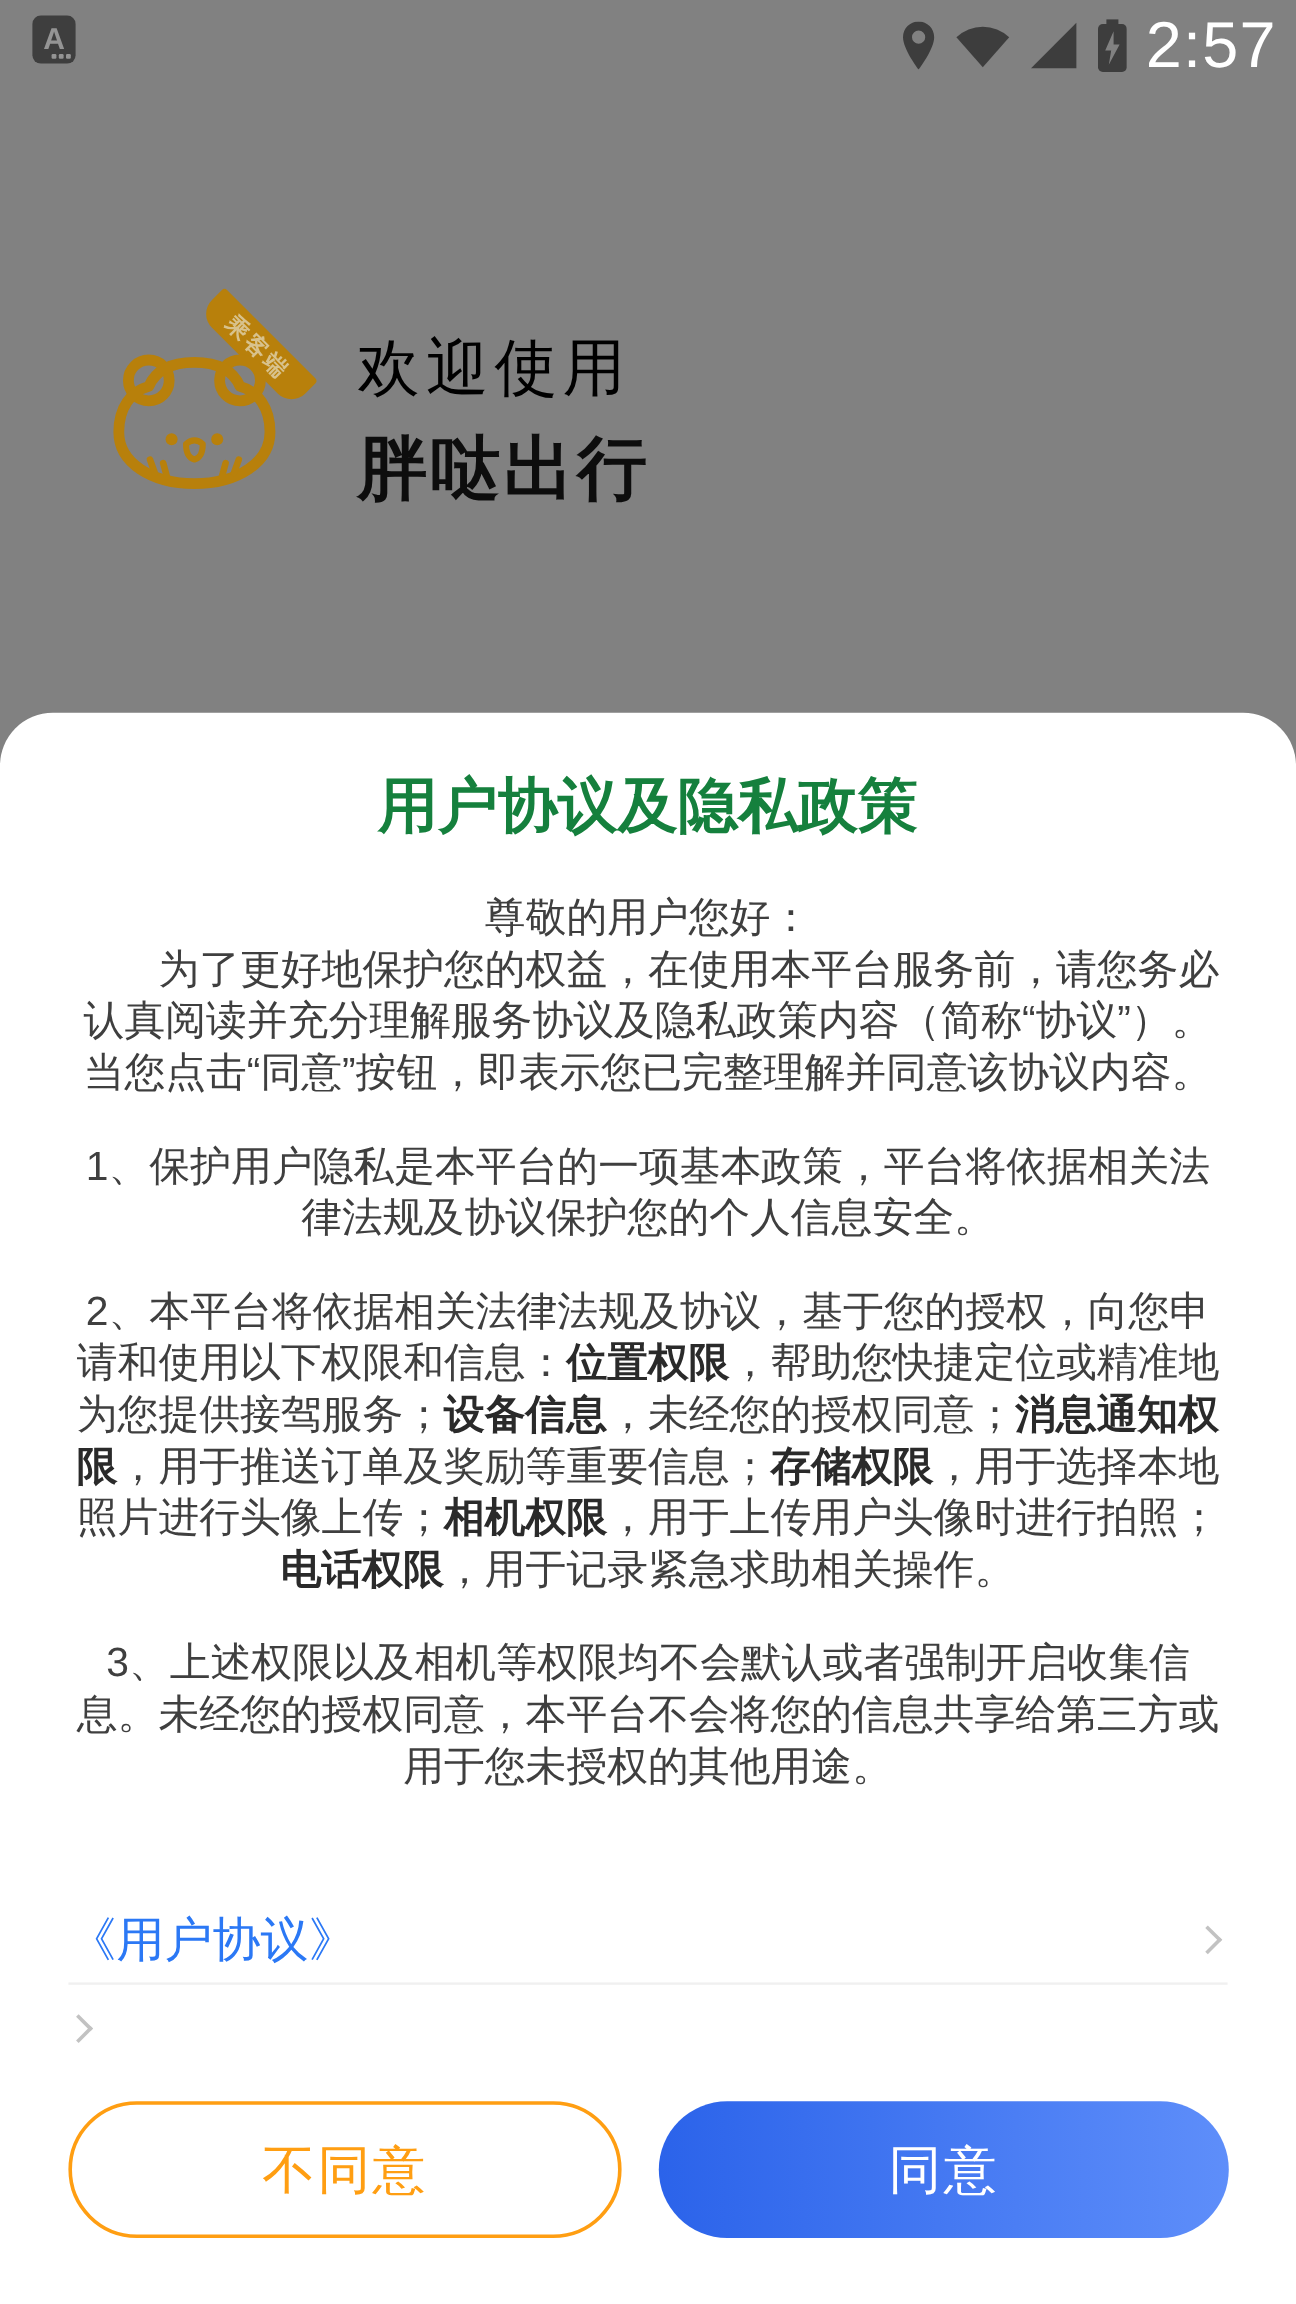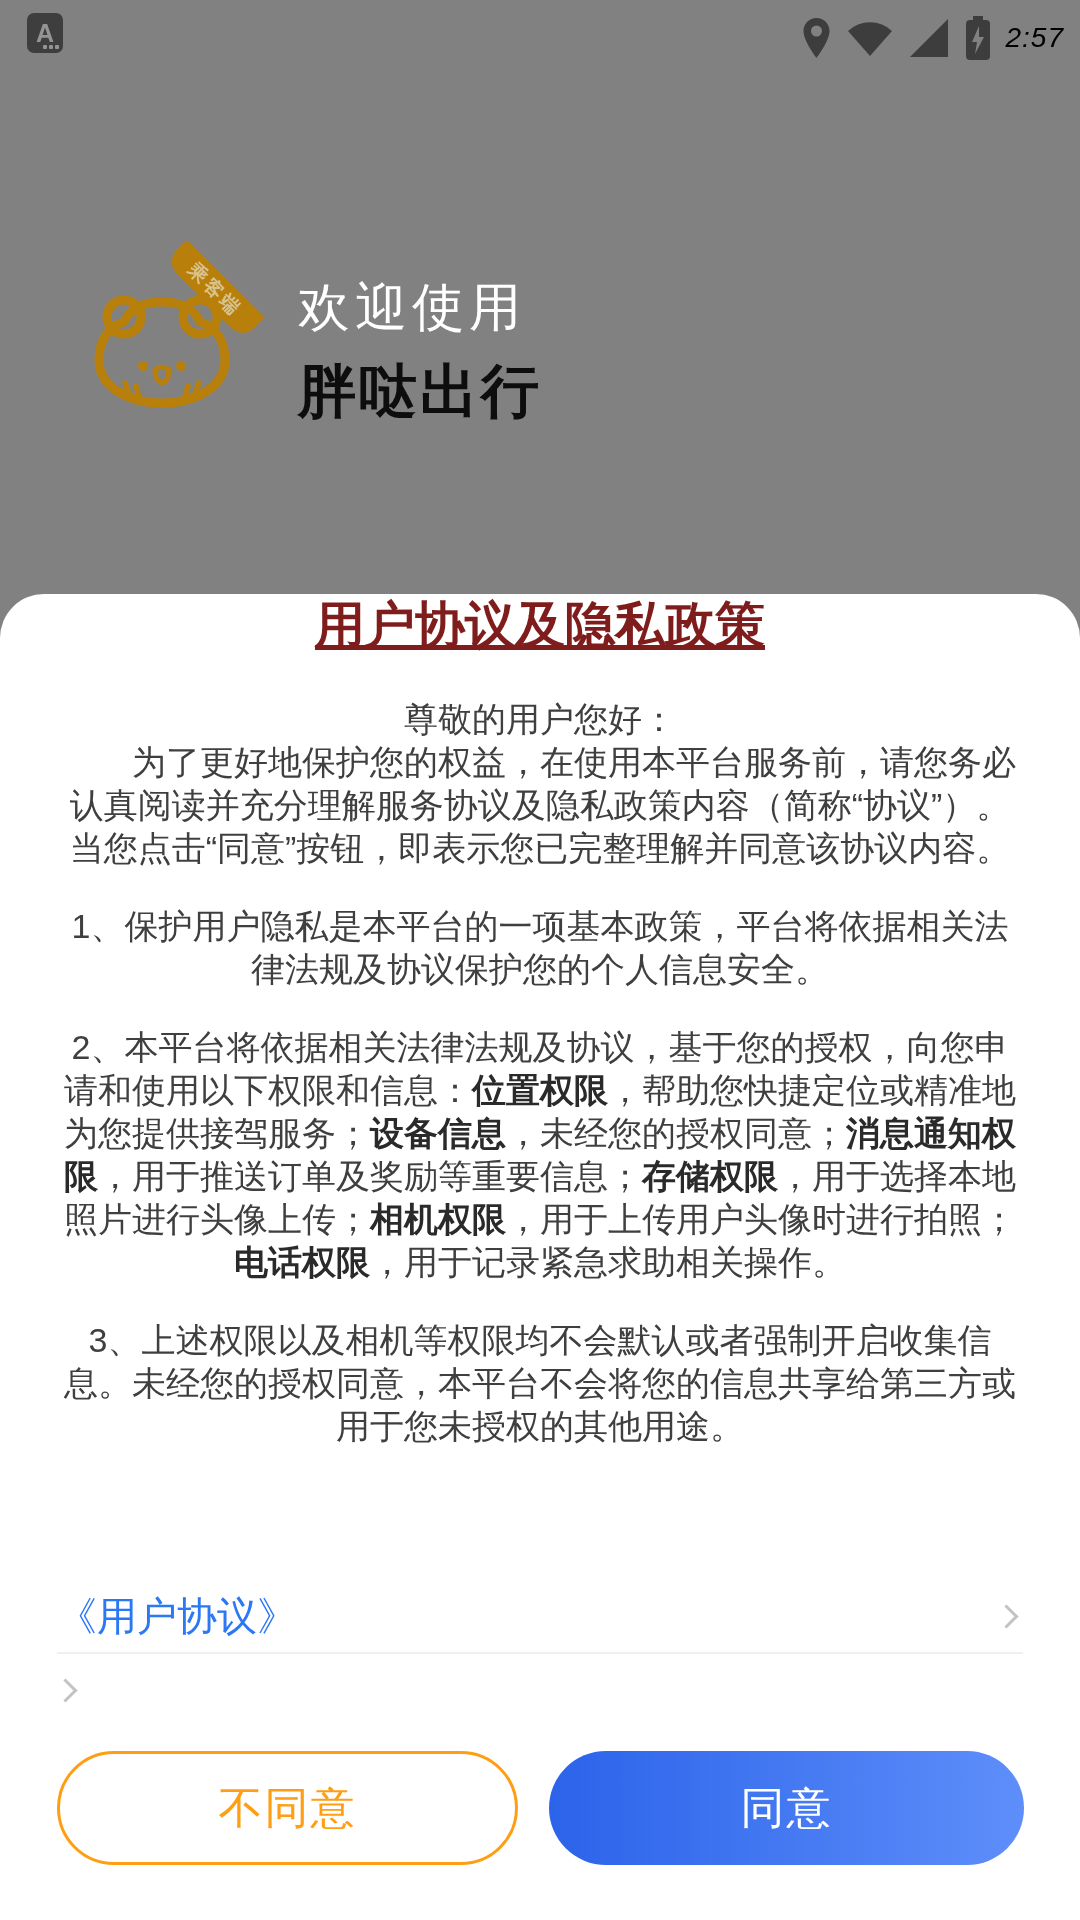--- a/index.html
+++ b/index.html
@@ -17,43 +17,43 @@
     display:flex;align-items:center;justify-content:center;
     font-size:25px;font-weight:700;
   }
   .ime-dots{position:absolute;right:4px;bottom:4px;display:flex;gap:2px;}
   .ime-dots i{width:4px;height:4px;background:#949494;border-radius:1px;display:block;}
   .sb-right{
     position:absolute;top:0;right:16px;height:76px;
     display:flex;align-items:center;gap:16px;color:#3d3d3d;
   }
   .sb-right svg{display:block;}
-  .clock{font-size:28px;color:#000000;letter-spacing:1px;font-style:italic;}
+  .clock{font-size:54px;color:#ffffff;letter-spacing:1px;}
   
   .logo{position:absolute;left:88px;top:256px;width:178px;height:172px;}
   .ribbon{
     position:absolute;left:72px;top:18px;width:110px;height:31px;
     background:#b8800b;transform:rotate(45deg);
     border-radius:3px 3px 16px 16px;
     display:flex;align-items:center;justify-content:center;
   }
   .ribbon span{font-size:19px;color:#d8c28d;letter-spacing:3px;font-weight:700;}
   .bear{position:absolute;left:3px;top:30px;}
   .brand-text{position:absolute;left:298px;top:276px;}
-  .brand-line1{font-size:52px;line-height:62px;color:#ffffff;letter-spacing:5px;}
+  .brand-line1{font-size:52px;line-height:62px;color:#000000;letter-spacing:5px;}
   .brand-line2{font-size:58px;line-height:66px;color:#0d0d0d;font-weight:700;letter-spacing:3px;margin-top:20px;}
   
   .sheet{
     position:absolute;left:0;right:0;top:594px;bottom:0;
     background:#ffffff;border-radius:44px 44px 0 0;
     padding:0 57px;
   }
   .sheet-title{
-    text-align:center;
-    font-size:50px;line-height:62px;font-weight:700;color:#7f1d1d;text-decoration:underline;
+    margin-top:46px;text-align:center;
+    font-size:50px;line-height:62px;font-weight:700;color:#15803d;
   }
   .body-copy{margin-top:42px;font-size:34px;line-height:43px;color:#3f3f3f;text-align:center;}
   .body-copy p{margin:0;}
   .body-copy p.indent{text-indent:2em;}
   .body-copy p.para{margin-top:35px;}
   .body-copy b{font-weight:700;color:#2a2a2a;}
   
   .links{position:absolute;left:57px;right:57px;top:986px;}
   .link-row{
     height:72px;display:flex;align-items:center;justify-content:space-between;

